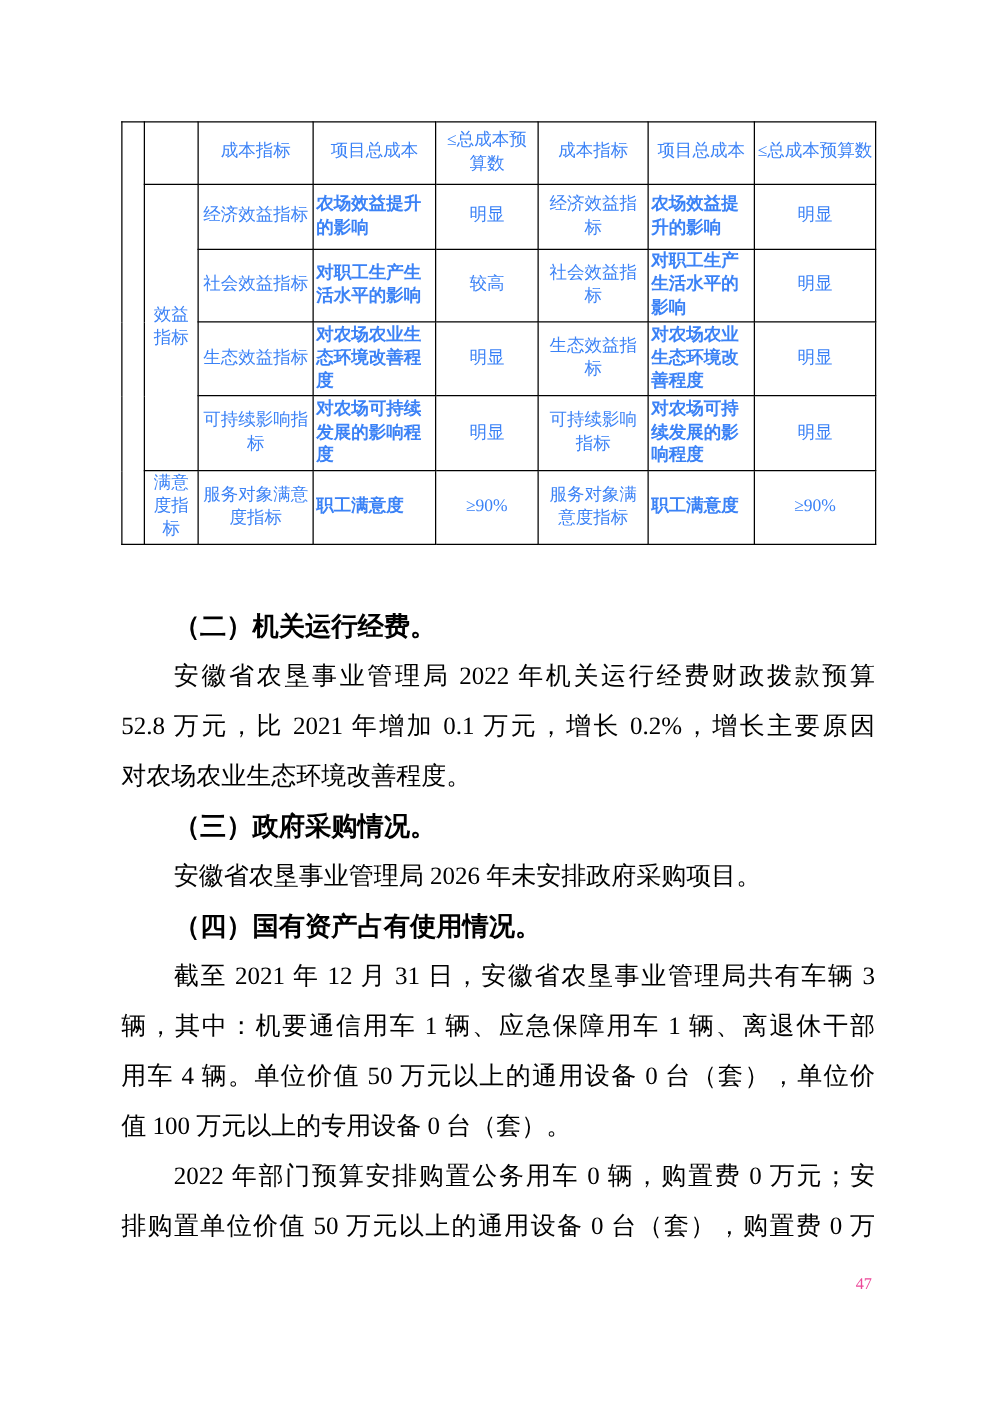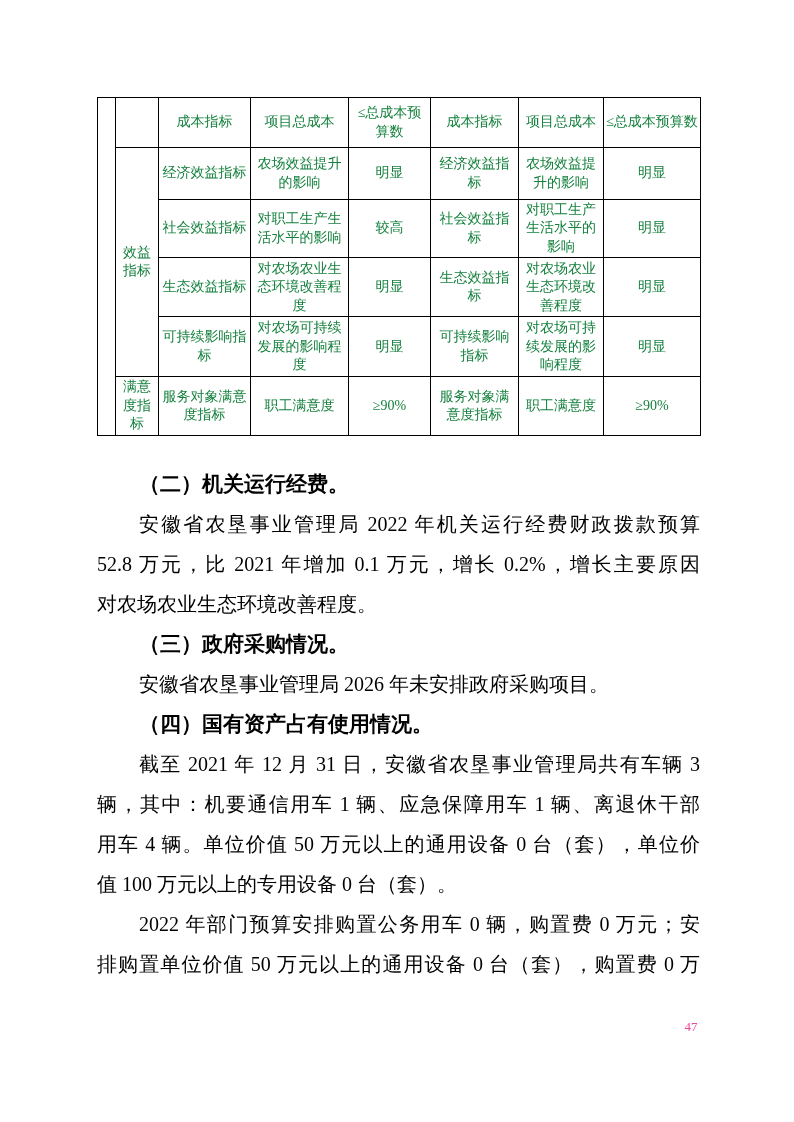--- a/index.html
+++ b/index.html
@@ -7,32 +7,32 @@
     width:794px; height:1122px;
     background:#ffffff; color:#000;
     font-family:"Liberation Serif","DejaVu Serif",serif;
     position:relative; overflow:hidden;
   }
   .sheet { position:absolute; left:97px; top:97px; width:603px; }
 
   
   table.perf {
     border-collapse:collapse; table-layout:fixed;
-    width:603px; font-size:14px; line-height:1.32; color:#15803d;
+    width:603px; font-size:14px; line-height:1.32; color:#3b82f6;
   }
   table.perf td {
     border:1px solid #000; text-align:center; vertical-align:middle;
     padding:1px 2px; word-break:break-all; overflow:hidden;
   }
-  table.perf td.l { text-align:center; }
+  table.perf td.l { text-align:left;font-weight:bold; }
   tr.r1 { height:50px; } tr.r2 { height:52px; } tr.r3 { height:58px; }
   tr.r4 { height:59px; } tr.r5 { height:60px; } tr.r6 { height:48px; }
 
   
-  .text-body { margin-top:28px; font-size:20px; line-height:40px; }
+  .text-body { margin-top:45px; font-size:20px; line-height:40px; }
   .h {
     font-weight:bold; font-size:21px; text-indent:42px;
     height:40px; overflow:hidden;
   }
   .line { height:40px; overflow:hidden; }
   .line.first { text-indent:42px; }
   .fill { text-align:justify; text-align-last:justify; }
 
   .pagenum {
     position:absolute; left:676px; top:1019px; width:30px;

